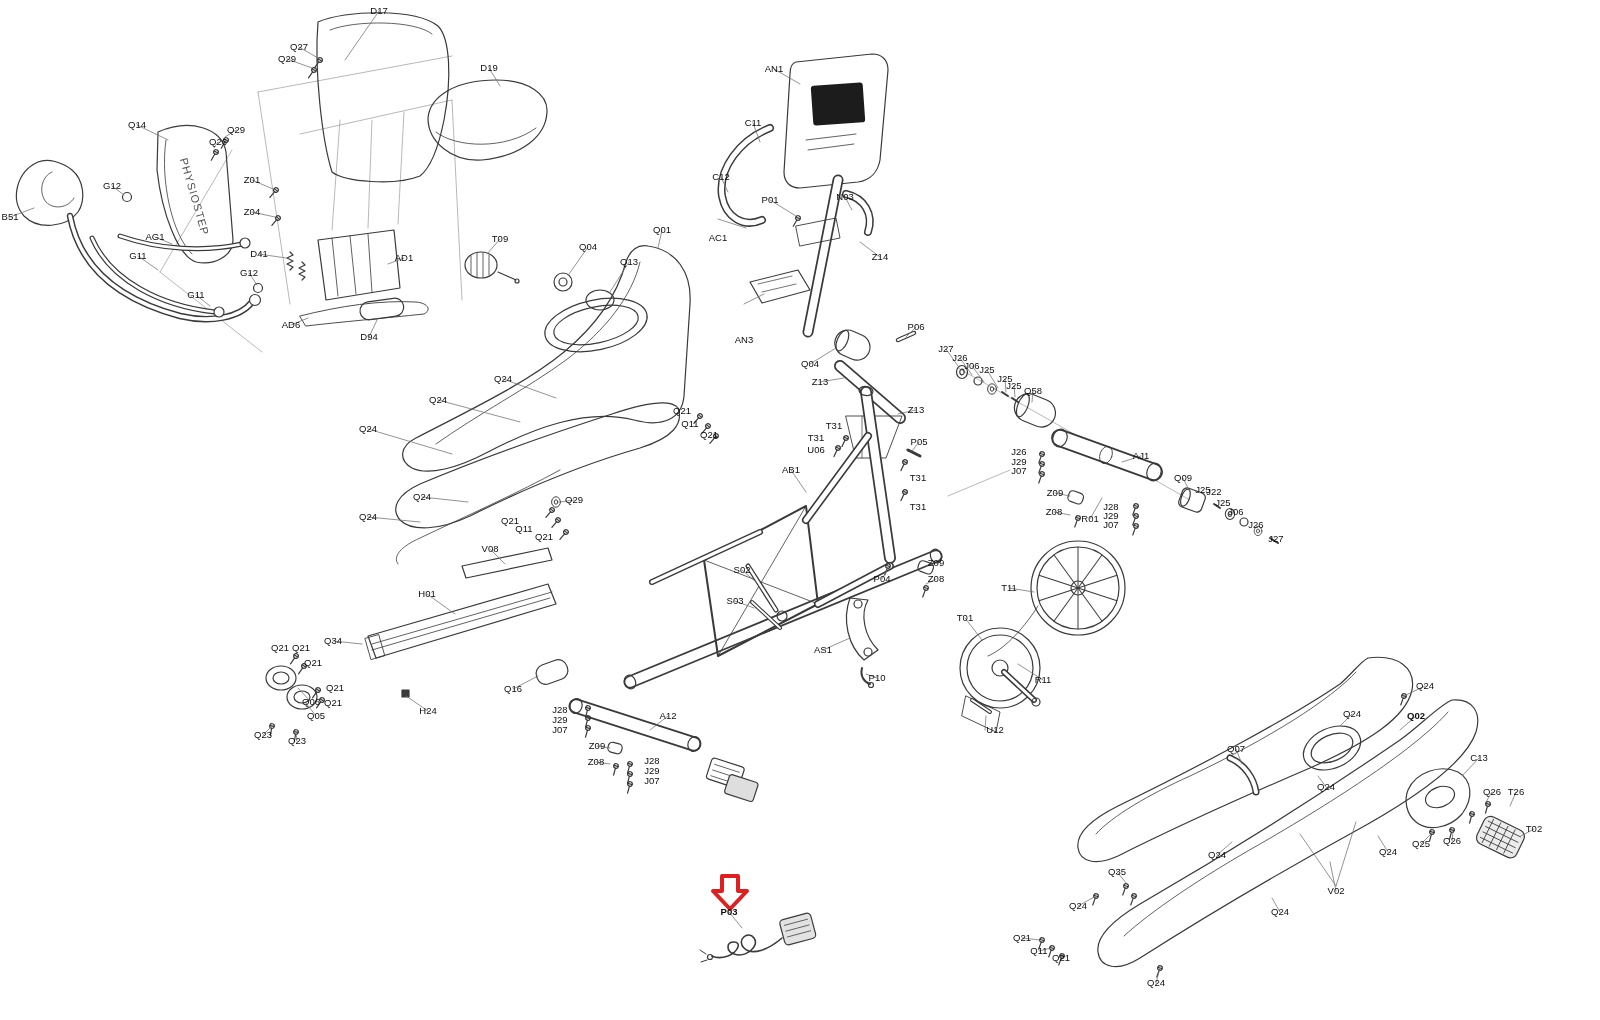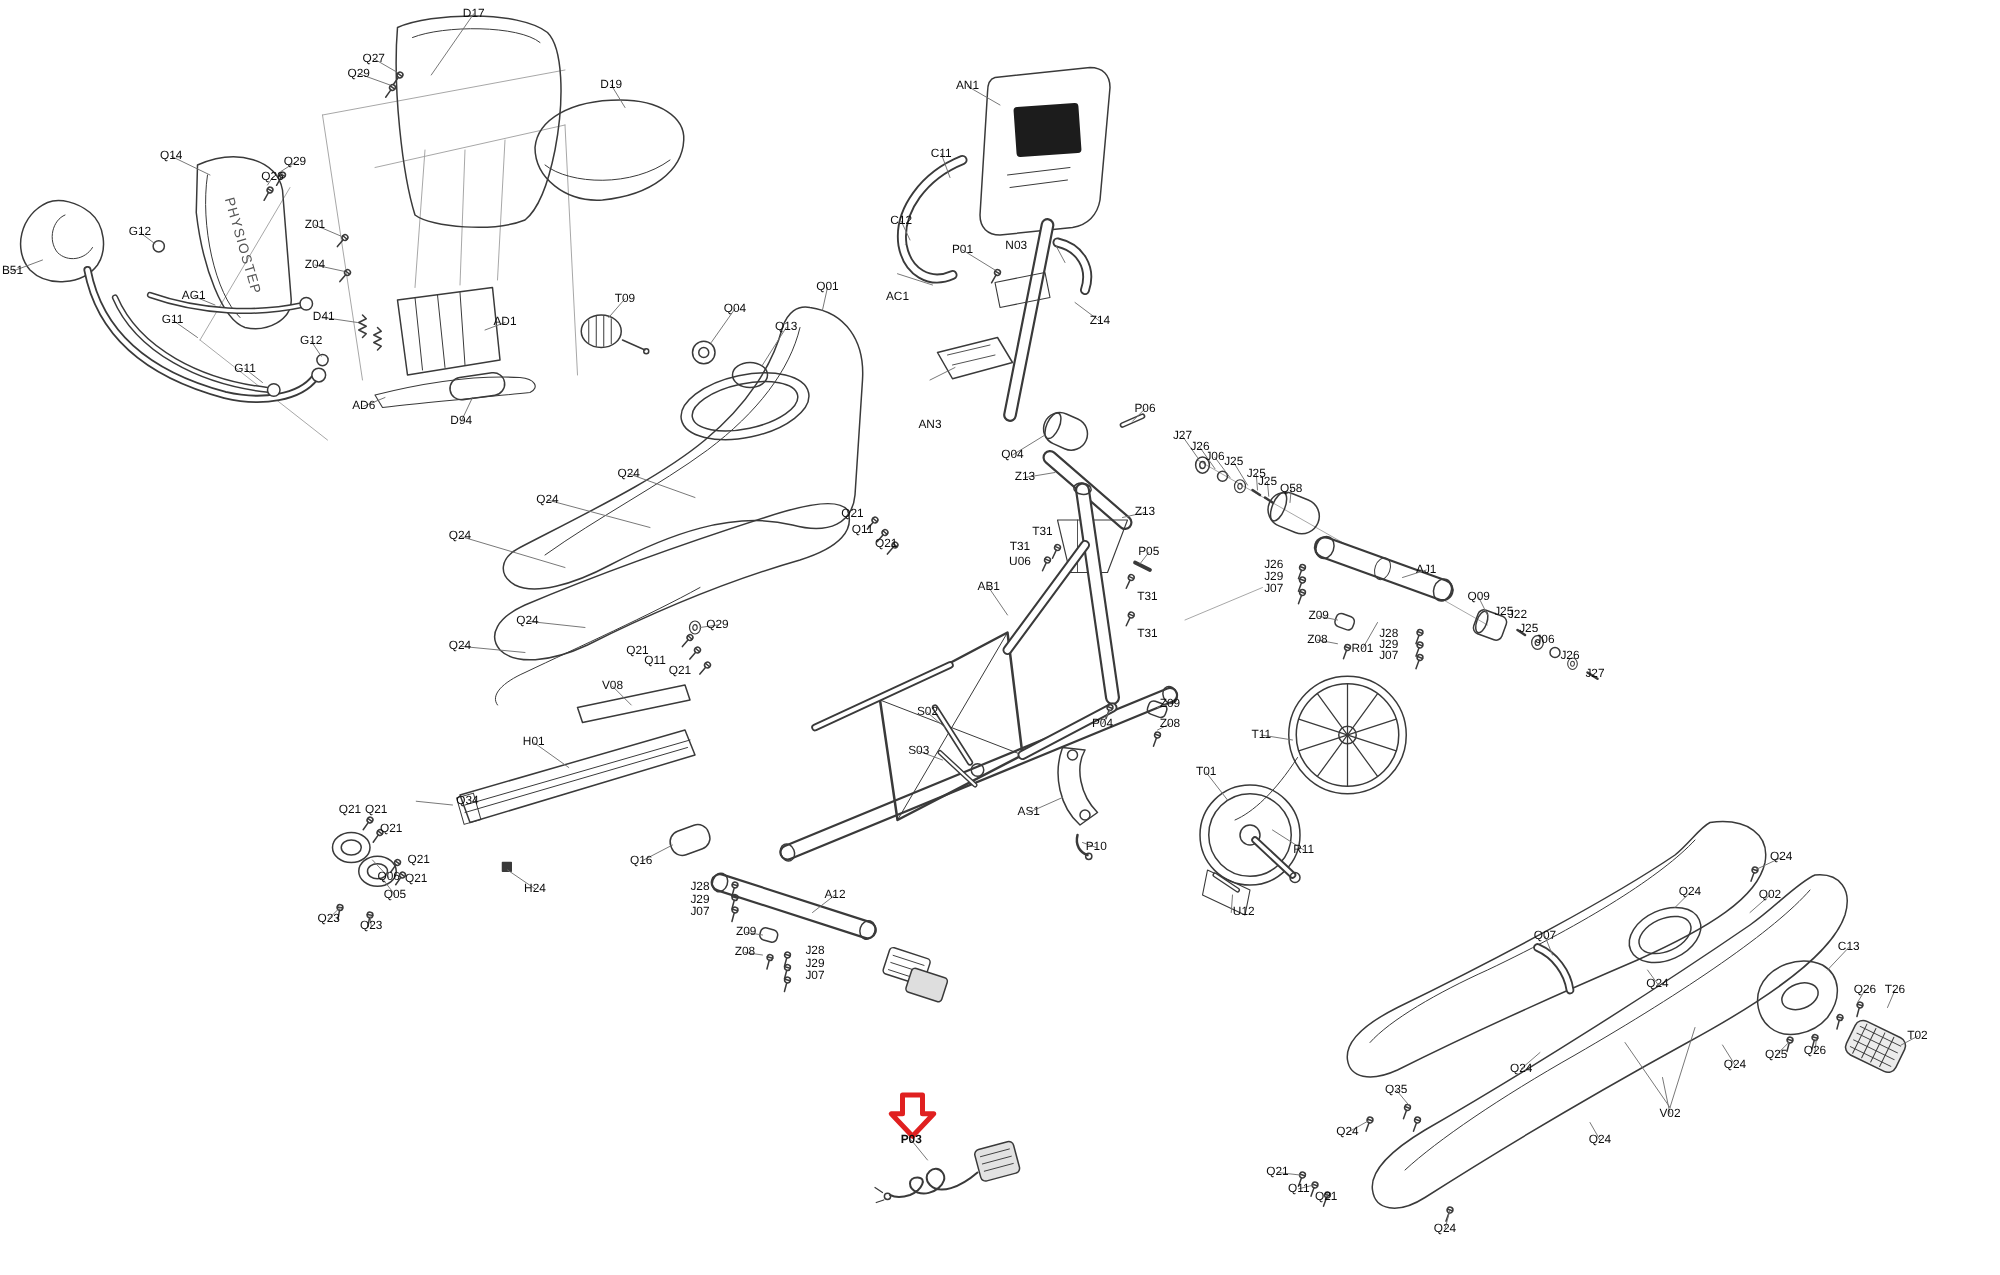--- a/index.html
+++ b/index.html
@@ -480,21 +480,21 @@
       <div class="part-label" style="left: 690px; top: 424px; color: rgb(13, 13, 13);">Q11</div>
       <div class="part-label" style="left: 709px; top: 435px; color: rgb(13, 13, 13);">Q21</div>
       <div class="part-label" style="left: 422px; top: 497px; color: rgb(13, 13, 13);">Q24</div>
       <div class="part-label" style="left: 574px; top: 500px; color: rgb(13, 13, 13);">Q29</div>
       <div class="part-label" style="left: 510px; top: 521px; color: rgb(13, 13, 13);">Q21</div>
       <div class="part-label" style="left: 524px; top: 529px; color: rgb(13, 13, 13);">Q11</div>
       <div class="part-label" style="left: 544px; top: 537px; color: rgb(13, 13, 13);">Q21</div>
       <div class="part-label" style="left: 368px; top: 517px; color: rgb(13, 13, 13);">Q24</div>
       <div class="part-label" style="left: 490px; top: 549px; color: rgb(13, 13, 13);">V08</div>
       <div class="part-label" style="left: 427px; top: 594px; color: rgb(13, 13, 13);">H01</div>
-      <div class="part-label" style="left: 333px; top: 641px; color: rgb(13, 13, 13); margin-left: 41px;">Q34</div>
+      <div class="part-label" style="left: 333px; top: 641px; color: rgb(13, 13, 13);">Q34</div>
       <div class="part-label" style="left: 280px; top: 648px; color: rgb(13, 13, 13);">Q21</div>
       <div class="part-label" style="left: 301px; top: 648px; color: rgb(13, 13, 13);">Q21</div>
       <div class="part-label" style="left: 313px; top: 663px; color: rgb(13, 13, 13);">Q21</div>
       <div class="part-label" style="left: 335px; top: 688px; color: rgb(13, 13, 13);">Q21</div>
       <div class="part-label" style="left: 333px; top: 703px; color: rgb(13, 13, 13);">Q21</div>
       <div class="part-label" style="left: 311px; top: 702px; color: rgb(13, 13, 13);">Q06</div>
       <div class="part-label" style="left: 316px; top: 716px; color: rgb(13, 13, 13);">Q05</div>
       <div class="part-label" style="left: 428px; top: 711px; color: rgb(13, 13, 13);">H24</div>
       <div class="part-label" style="left: 263px; top: 735px; color: rgb(13, 13, 13);">Q23</div>
       <div class="part-label" style="left: 297px; top: 741px; color: rgb(13, 13, 13);">Q23</div>
@@ -505,21 +505,21 @@
       <div class="part-label" style="left: 597px; top: 746px; color: rgb(13, 13, 13);">Z09</div>
       <div class="part-label" style="left: 596px; top: 762px; color: rgb(13, 13, 13);">Z08</div>
       <div class="part-label" style="left: 668px; top: 716px; color: rgb(13, 13, 13);">A12</div>
       <div class="part-label" style="left: 652px; top: 761px; color: rgb(13, 13, 13);">J28</div>
       <div class="part-label" style="left: 652px; top: 771px; color: rgb(13, 13, 13);">J29</div>
       <div class="part-label" style="left: 652px; top: 781px; color: rgb(13, 13, 13);">J07</div>
       <div class="part-label" style="left: 774px; top: 69px; color: rgb(13, 13, 13);">AN1</div>
       <div class="part-label" style="left: 753px; top: 123px; color: rgb(13, 13, 13);">C11</div>
       <div class="part-label" style="left: 721px; top: 177px; color: rgb(13, 13, 13);">C12</div>
       <div class="part-label" style="left: 770px; top: 200px; color: rgb(13, 13, 13);">P01</div>
-      <div class="part-label" style="left: 813px; top: 197px; color: rgb(13, 13, 13);">N03</div>
+      <div class="part-label" style="left: 845px; top: 197px; color: rgb(13, 13, 13);">N03</div>
       <div class="part-label" style="left: 718px; top: 219px; color: rgb(13, 13, 13); margin-top: 19px;">AC1</div>
       <div class="part-label" style="left: 880px; top: 257px; color: rgb(13, 13, 13);">Z14</div>
       <div class="part-label" style="left: 744px; top: 304px; color: rgb(13, 13, 13); margin-top: 36px;">AN3</div>
       <div class="part-label" style="left: 916px; top: 327px; color: rgb(13, 13, 13);">P06</div>
       <div class="part-label" style="left: 810px; top: 364px; color: rgb(13, 13, 13);">Q04</div>
       <div class="part-label" style="left: 820px; top: 382px; color: rgb(13, 13, 13);">Z13</div>
       <div class="part-label" style="left: 916px; top: 410px; color: rgb(13, 13, 13);">Z13</div>
       <div class="part-label" style="left: 834px; top: 426px; color: rgb(13, 13, 13);">T31</div>
       <div class="part-label" style="left: 816px; top: 438px; color: rgb(13, 13, 13);">T31</div>
       <div class="part-label" style="left: 816px; top: 450px; color: rgb(13, 13, 13);">U06</div>
@@ -557,21 +557,21 @@
       <div class="part-label" style="left: 1214px; top: 492px; color: rgb(13, 13, 13);">J22</div>
       <div class="part-label" style="left: 1223px; top: 503px; color: rgb(13, 13, 13);">J25</div>
       <div class="part-label" style="left: 1236px; top: 512px; color: rgb(13, 13, 13);">J06</div>
       <div class="part-label" style="left: 1256px; top: 525px; color: rgb(13, 13, 13);">J26</div>
       <div class="part-label" style="left: 1276px; top: 539px; color: rgb(13, 13, 13);">J27</div>
       <div class="part-label" style="left: 1111px; top: 507px; color: rgb(13, 13, 13);">J28</div>
       <div class="part-label" style="left: 1111px; top: 516px; color: rgb(13, 13, 13);">J29</div>
       <div class="part-label" style="left: 1111px; top: 525px; color: rgb(13, 13, 13);">J07</div>
       <div class="part-label" style="left: 1425px; top: 686px; color: rgb(13, 13, 13);">Q24</div>
       <div class="part-label" style="left: 1352px; top: 714px; color: rgb(13, 13, 13);">Q24</div>
-      <div class="part-label" style="left: 1416px; top: 716px; color: rgb(13, 13, 13);">Q02</div>
+      <div class="part-label" style="left: 1416px; top: 716px; color: rgb(13, 13, 13); font-weight: bold;">Q02</div>
       <div class="part-label" style="left: 1236px; top: 749px; color: rgb(13, 13, 13);">Q07</div>
       <div class="part-label" style="left: 1479px; top: 758px; color: rgb(13, 13, 13);">C13</div>
       <div class="part-label" style="left: 1326px; top: 787px; color: rgb(13, 13, 13);">Q24</div>
       <div class="part-label" style="left: 1492px; top: 792px; color: rgb(13, 13, 13);">Q26</div>
       <div class="part-label" style="left: 1516px; top: 792px; color: rgb(13, 13, 13);">T26</div>
       <div class="part-label" style="left: 1421px; top: 844px; color: rgb(13, 13, 13);">Q25</div>
       <div class="part-label" style="left: 1452px; top: 841px; color: rgb(13, 13, 13);">Q26</div>
       <div class="part-label" style="left: 1534px; top: 829px; color: rgb(13, 13, 13);">T02</div>
       <div class="part-label" style="left: 1217px; top: 855px; color: rgb(13, 13, 13);">Q24</div>
       <div class="part-label" style="left: 1388px; top: 852px; color: rgb(13, 13, 13);">Q24</div>

